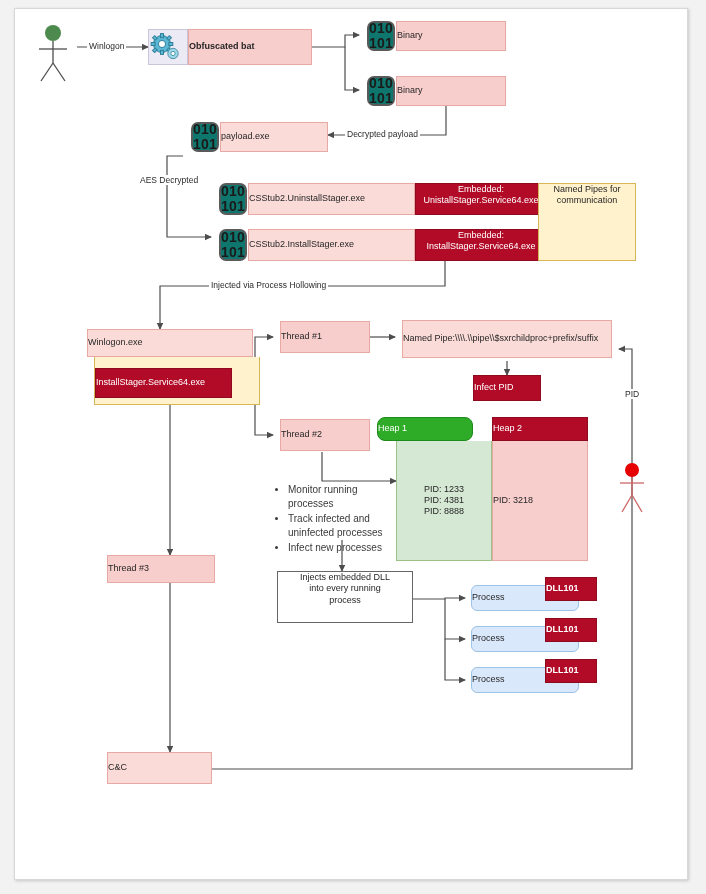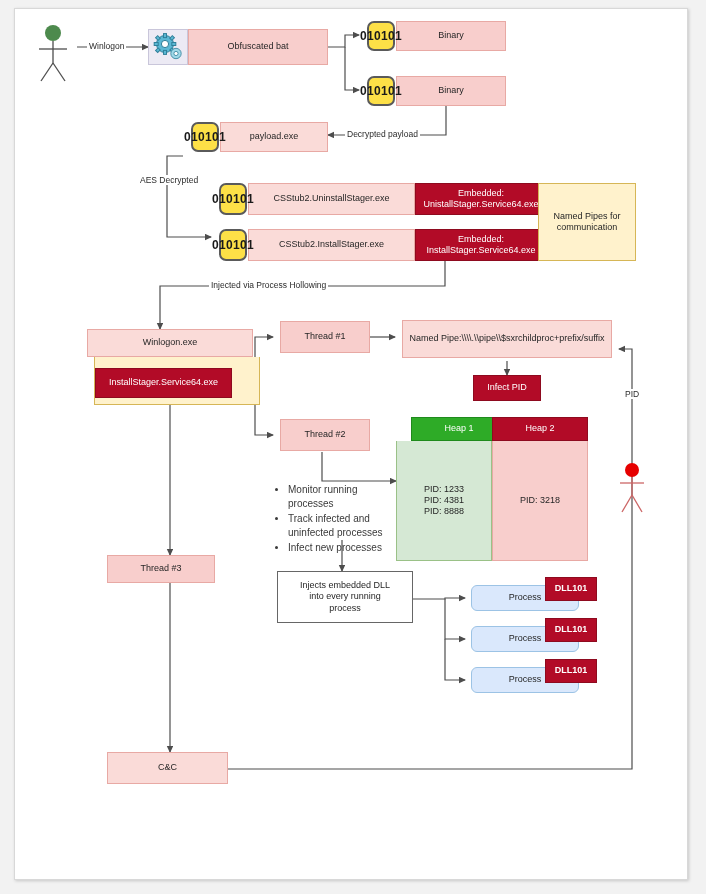--- a/index.html
+++ b/index.html
@@ -2,35 +2,35 @@
 <html><head>
 <meta charset="utf-8">
 <style>
   html,body{margin:0;padding:0;background:#ffffff;}
   body{width:706px;height:894px;font-family:"Liberation Sans",sans-serif;overflow:hidden;}
   #canvas{position:relative;width:706px;height:894px;background:#f2f2f2;}
   #sheet{position:absolute;left:14px;top:8px;width:672px;height:870px;background:#ffffff;
          border:1px solid #d8d8d8;box-shadow:1px 1px 3px rgba(0,0,0,.18);}
   #stage{position:absolute;left:0;top:0;width:672px;height:870px;}
   .node{position:absolute;box-sizing:border-box;display:flex;align-items:center;
-        justify-content:center;text-align:center;font-size:9px;color:#262626;line-height:1.25;}
+        text-align:center;font-size:9px;color:#262626;line-height:1.25;}
   
   .pink{background:#f8cecc;border:1px solid #e8a9a4;}
   .pink-lite{background:#fadbd8;border:1px solid #e8a9a4;}
   .dred{background:#b20b27;border:1px solid #8e0a1f;color:#ffffff;}
   .yellow{background:#fff2cc;border:1px solid #d6b656;margin-left:7px;}
   .plain{background:#ffffff;border:1px solid #666666;}
   .blue{background:#dae8fc;border:1px solid #9cc3e5;border-radius:6px;}
   .green-hd{background:#2eab27;border:1px solid #1f8a1c;color:#ffffff;}
   .green-body{background:#d5e8d4;border:1px solid #9ac187;}
   .pink-body{background:#f8cecc;border:1px solid #e8a9a4;}
-  .binicon{position:absolute;box-sizing:border-box;background:#fde047;border:2px solid #5a5a5a;
-           border-radius:7px;display:flex;flex-direction:row;align-items:center;
+  .binicon{position:absolute;box-sizing:border-box;background:#0f766e;border:2px solid #5a5a5a;
+           border-radius:7px;display:flex;flex-direction:column;align-items:center;
            justify-content:center;font-family:"Liberation Sans",sans-serif;font-weight:bold;
-           font-size:12px;color:#1a1a1a;line-height:1.05;letter-spacing:.3px;z-index:4;}
+           font-size:14px;color:#1a1a1a;line-height:1.05;letter-spacing:.3px;z-index:4;}
   .lbl{position:absolute;font-size:8.5px;color:#2b2b2b;white-space:nowrap;background:#fff;
        padding:0 2px;}
   .bullets{position:absolute;font-size:10px;color:#3a3a3a;line-height:1.35;margin:0;
            padding-left:11px;}
   .bullets li{margin-bottom:2px;}
   svg.wires{position:absolute;left:0;top:0;width:672px;height:870px;overflow:visible;}
 </style>
 </head>
 <body>
 
@@ -125,21 +125,21 @@
             <rect x="18.6" y="3.2" width="3" height="3.6" transform="rotate(45 20.1 5)"></rect>
             <rect x="4.4" y="15.4" width="3" height="3.6" transform="rotate(45 5.9 17.2)"></rect>
           </g>
           <g fill="#9fd8e8" stroke="#2f7f99" stroke-width="0.8">
             <circle cx="24" cy="20.5" r="5.2"></circle>
             <circle cx="24" cy="20.5" r="2.1" fill="#ffffff"></circle>
           </g>
         </svg>
       </div>
 
-      <div class="node pink" style="left:173px;top:20px;width:140px;height:36px;">
+      <div class="node pink" style="left:173px;top:20px;width:124px;height:36px;font-weight:bold;">
         <span>Obfuscated bat</span>
       </div>
 
       <div class="binicon" style="left:352px;top:12px;width:28px;height:30px;">
         <span>010</span>
           <span>101</span>
       </div>
       <div class="node pink" style="left:381px;top:12px;width:110px;height:30px;">
         <span>Binary</span>
       </div>
@@ -213,21 +213,21 @@
 
       <div class="node pink-lite" style="left:387px;top:311px;width:210px;height:38px;
            flex-direction:row;">
         <span>Named Pipe:</span>
         <span>\\\\.\\pipe\\$sxrchildproc+prefix/suffix</span>
       </div>
       <div class="node dred" style="left:458px;top:366px;width:68px;height:26px;">
         <span>Infect PID</span>
       </div>
 
-      <div class="node green-hd" style="left:396px;top:408px;width:96px;height:24px;">
+      <div class="node green-hd" style="left:362px;top:408px;width:96px;height:24px;border-radius:8px;">
         <span>Heap 1</span>
       </div>
       <div class="node dred" style="left:477px;top:408px;width:96px;height:24px;">
         <span>Heap 2</span>
       </div>
       <div class="node green-body" style="left:381px;top:432px;width:96px;height:120px;
            border-top:none;flex-direction:column;align-items:center;justify-content:center;">
         <span>PID: 1233</span>
         <span>PID: 4381</span>
         <span>PID: 8888</span>
@@ -264,19 +264,19 @@
         <span>DLL101</span>
       </div>
 
       <div class="node blue" style="left:456px;top:658px;width:108px;height:26px;">
         <span>Process</span>
       </div>
       <div class="node dred" style="left:530px;top:650px;width:52px;height:24px;font-weight:bold;">
         <span>DLL101</span>
       </div>
 
-      <div class="node pink-lite" style="left:92px;top:743px;width:121px;height:32px;">
+      <div class="node pink-lite" style="left:92px;top:743px;width:105px;height:32px;">
         <span>C&amp;C</span>
       </div>
 
     </div>
   </div>
 </div>
 
 </body></html>

